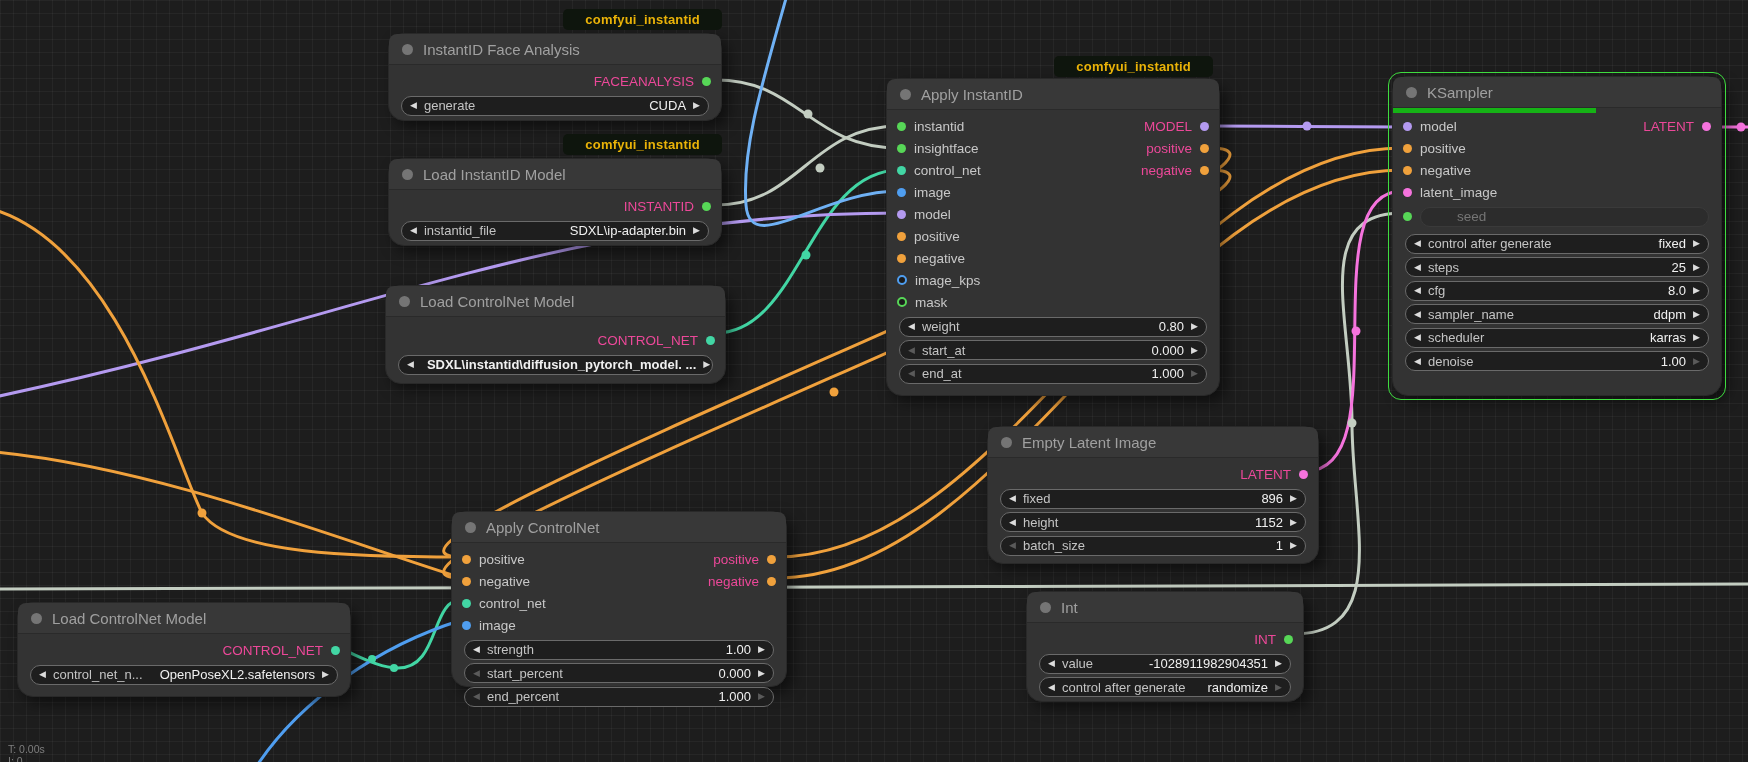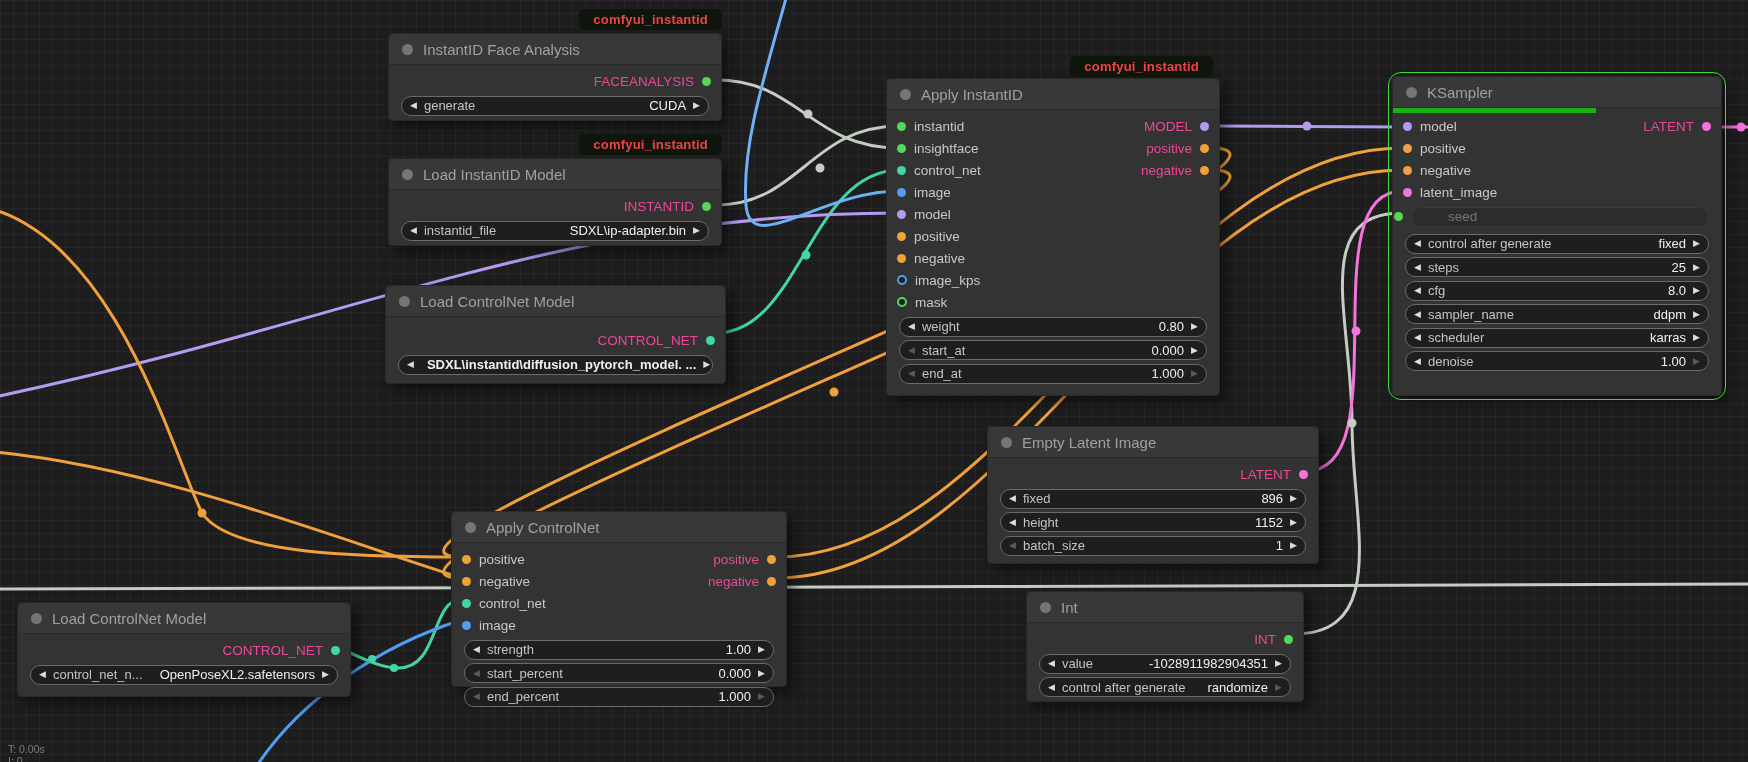--- a/index.html
+++ b/index.html
@@ -9,21 +9,21 @@
     background-image:
       linear-gradient(rgba(255,255,255,.04) 1px, transparent 1px),
       linear-gradient(90deg, rgba(255,255,255,.04) 1px, transparent 1px);
     background-size:13px 13px;
     font-family:"Liberation Sans", sans-serif;
   }
   #wires{position:absolute;left:0;top:0;z-index:1;}
   #wires path{fill:none;stroke-width:3;}
   .node{
     position:absolute;z-index:2;background:#333333;border:1px solid #292929;
-    border-radius:4px;box-shadow:6px 6px 14px rgba(0,0,0,.5);box-sizing:border-box;
+    border-radius:16px;box-shadow:6px 6px 14px rgba(0,0,0,.5);box-sizing:border-box;
   }
   .hdr{
     height:31px;display:flex;align-items:center;gap:10px;padding:0 13px;
     color:#a0a0a0;font-size:15px;border-bottom:1px solid #2a2a2a;
     background:#383838;border-radius:8px 8px 0 0;box-sizing:border-box;
   }
   .cdot{width:11px;height:11px;border-radius:50%;background:#757575;flex:none;}
   .body{padding:5px 0 4px;}
   .body.noPad{padding-top:0;}
   .row{height:22px;display:flex;align-items:center;padding:0 10px;font-size:13.5px;color:#c8c8c8;box-sizing:border-box;}
@@ -42,31 +42,31 @@
     height:20px;margin:3.5px 12px;background:#1e1e1e;border:1px solid #6a6a6a;
     border-radius:10px;display:flex;align-items:center;padding:0 8px;gap:7px;
     font-size:13px;color:#c4c4c4;box-sizing:border-box;white-space:nowrap;
   }
   .widget .arr{font-size:9px;color:#dcdcdc;flex:none;line-height:1;}
   .widget .arr.dim{color:#5a5a5a;}
   .widget .val{margin-left:auto;color:#f0f0f0;font-weight:400;}
   .widget .val.left{margin-left:6px;font-weight:700;}
   .widget.converted{background:#2c2c2c;border-color:#3a3a3a;color:#757575;}
   .widget.converted .lbl{padding-left:28px;font-size:13.5px;}
-  .seedrow{display:flex;align-items:center;height:27px;padding:0 0 0 1px;text-align:right;}
+  .seedrow{display:flex;align-items:center;height:27px;padding:0 0 0 10px;text-align:right;}
   .seedrow .widget{flex:1;margin:0 12px 0 8px;}
   .pbar{height:5px;margin:0 0 2px 0;position:relative;}
   .pbar .fill{position:absolute;left:0;top:0;height:5px;width:62%;background:#16b316;}
   .selected::after{
     content:"";position:absolute;inset:-5px;border:1.5px solid #3fdc3f;
     border-radius:13px;pointer-events:none;
   }
   .badge{
-    position:absolute;z-index:3;background:#0e150d;color:#ef4444;font-weight:700;
-    font-size:13px;padding:3px 14px;border-radius:5px;letter-spacing:.2px;
+    position:absolute;z-index:3;background:#0e150d;color:#eab308;font-weight:700;
+    font-size:13px;padding:3px 22px;border-radius:5px;letter-spacing:.2px;
   }
   .stats{position:absolute;left:8px;top:743px;z-index:3;color:#7f7f7f;font-size:10.5px;line-height:12px;}
 </style>
 </head>
 <body>
 
 <div id="canvas">
 
   <svg id="wires" width="1748" height="762">
 

